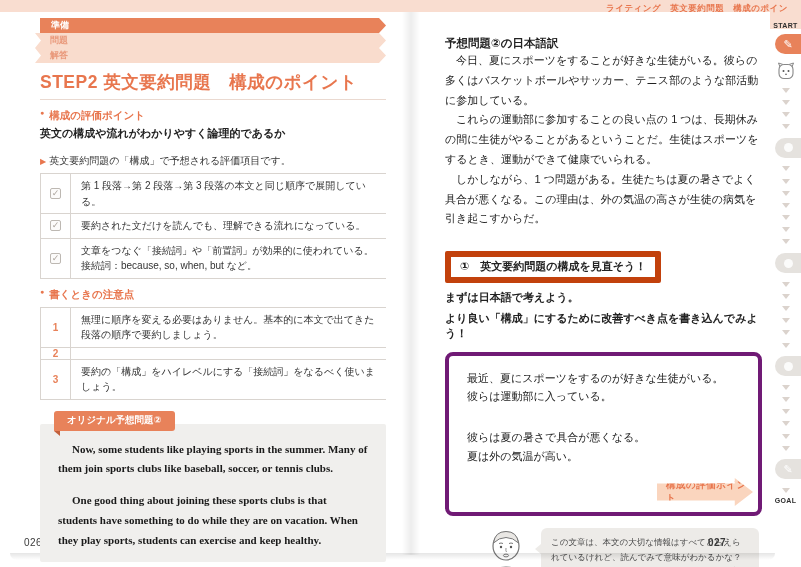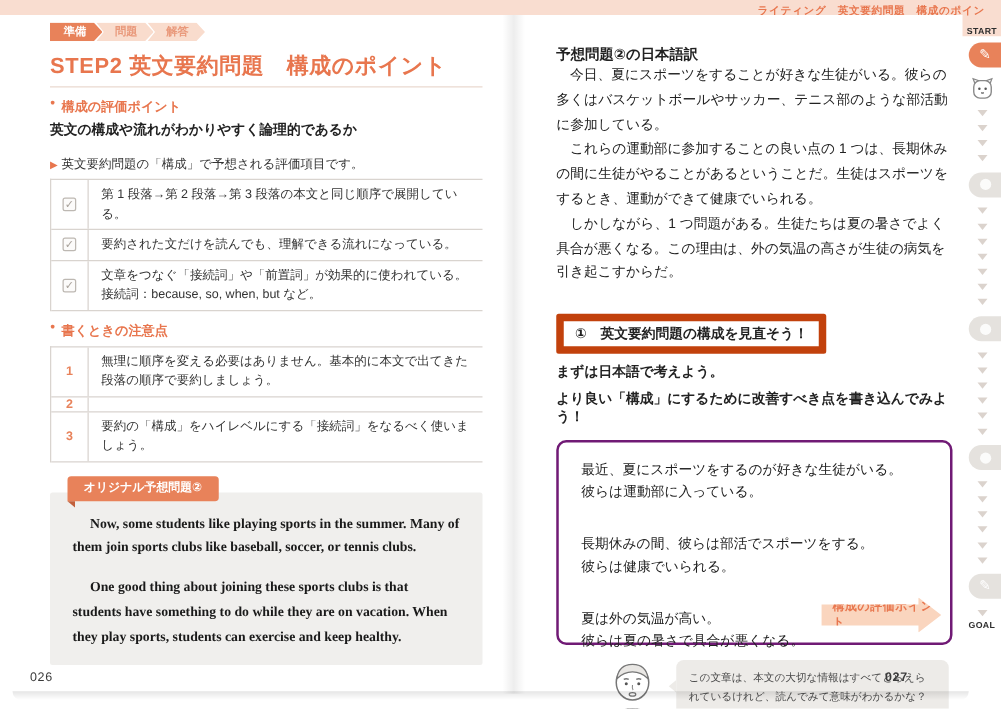--- a/index.html
+++ b/index.html
@@ -15,25 +15,25 @@
 
   
   .left-page { position:absolute; left:12px; top:12px; width:392px; height:543px; background:#fff; padding:4px 18px 0 28px; }
   .right-page { position:absolute; left:420px; top:12px; width:350px; height:543px; background:#fff; padding:24px 8px 0 25px; }
   .gutter { position:absolute; left:402px; top:12px; width:18px; height:543px;
     background:linear-gradient(to right, rgba(0,0,0,0), rgba(0,0,0,0.07) 50%, rgba(0,0,0,0)); }
   .spread-shadow { position:absolute; left:10px; right:26px; top:553px; height:7px;
     border-radius:0 0 10px 10px; background:linear-gradient(rgba(0,0,0,0.10), rgba(0,0,0,0)); }
 
   
-  .step-tabs { display:flex; margin-top:2px; }
+  .step-tabs { display:flex; margin-top:2px;flex-direction:column; }
   .step-tab { height:15px; display:flex; align-items:center; font-size:9px; font-weight:bold;
     padding:0 13px 0 11px; clip-path:polygon(0 0, calc(100% - 7px) 0, 100% 50%, calc(100% - 7px) 100%, 0 100%); }
   .step-tab.notched { clip-path:polygon(0 0, calc(100% - 7px) 0, 100% 50%, calc(100% - 7px) 100%, 0 100%, 6px 50%);
-    margin-left:-5px; padding-left:15px;justify-content:flex-end; }
+    margin-left:-5px; padding-left:15px; }
   .step-tab.active { background:#E8825A; color:#fff; }
   .step-tab.inactive { background:#F9DCCD; color:#E9997B; }
 
   .page-title { margin-top:7px; font-size:17.5px; font-weight:bold; color:#E8764E; letter-spacing:0.5px; }
   .title-rule { margin-top:5px; border-top:1px solid #EAD9D0; }
 
   .sec-heading { margin-top:9px; font-size:10.5px; font-weight:bold; color:#E8764E; display:flex; align-items:flex-start; }
   .sec-heading .bullet { font-size:7px; margin-right:5px; }
   .statement { margin-top:3px; font-size:11px; font-weight:bold; color:#222; }
   .intro-line { margin-top:13px; font-size:10px; color:#333; display:flex; align-items:center; }
@@ -68,21 +68,21 @@
   
   .jp-title { font-size:11.5px; font-weight:bold; color:#222; }
   .jp-paras { }
   .jp-paras p { font-size:11px; line-height:1.8; color:#222; margin:0; }
 
   .task-label { display:inline-block; margin-top:22px; border:6px solid #c2410c; border-radius:2px;
     padding:2px 9px 3px; font-size:11px; font-weight:bold; color:#222; }
   .lead { margin-top:6px; font-size:11px; font-weight:bold; color:#222; }
   .lead.first { margin-top:7px; }
 
-  .worksheet { margin-top:11px; width:317px; height:164px; border:2px solid #701a75; border-radius:8px;
+  .worksheet { margin-top:11px; width:317px; height:164px; border:4px solid #701a75; border-radius:8px;
     padding:13px 18px; }
   .ws-group { margin-bottom:23px; }
   .ws-group div { font-size:11px; line-height:1.65; color:#222; }
 
   .hint-row { display:flex; align-items:flex-start; margin-top:10px; margin-left:40px; }
   .bubble { position:relative; margin-left:14px; margin-top:2px; background:#EDEBE8; border-radius:6px;
     padding:7px 10px; width:218px; }
   .bubble::before { content:""; position:absolute; left:-6px; top:16px; width:0; height:0;
     border-top:5px solid transparent; border-bottom:5px solid transparent; border-right:6px solid #EDEBE8; }
   .bubble div { font-size:8.5px; color:#4a4a4a; line-height:1.7; }
@@ -215,26 +215,22 @@
     <div class="task-label">①　英文要約問題の構成を見直そう！</div>
     <div class="lead first">まずは日本語で考えよう。</div>
     <div class="lead">より良い「構成」にするために改善すべき点を書き込んでみよう！</div>
 
     <div class="worksheet">
       <div class="ws-group">
         <div>最近、夏にスポーツをするのが好きな生徒がいる。</div>
         <div>彼らは運動部に入っている。</div>
       </div>
       <div class="ws-group">
-        <div>長期休みの間、彼らは部活でスポーツをする。</div>
-        <div>彼らは健康でいられる。</div>
-      </div>
-      <div class="ws-group">
+        <div>彼らは夏の暑さで具合が悪くなる。</div>
         <div>夏は外の気温が高い。</div>
-        <div>彼らは夏の暑さで具合が悪くなる。</div>
       </div>
     </div>
 
     <div class="hint-row">
       <svg class="character" width="42" height="56" viewBox="0 0 42 56">
         <ellipse cx="21" cy="20" rx="13" ry="14" fill="#ffffff" stroke="#777" stroke-width="1.2"></ellipse>
         <path d="M8.5 17 Q10 5.5 21 5.5 Q32 5.5 33.5 17 Q28 11.5 21 11.5 Q14 11.5 8.5 17 Z" fill="#E9E7E4" stroke="#777" stroke-width="1"></path>
         <circle cx="16" cy="21" r="1.2" fill="#555"></circle>
         <circle cx="26" cy="21" r="1.2" fill="#555"></circle>
         <path d="M14 17.5 Q16 16.5 18 17.5" fill="none" stroke="#777" stroke-width="1"></path>

